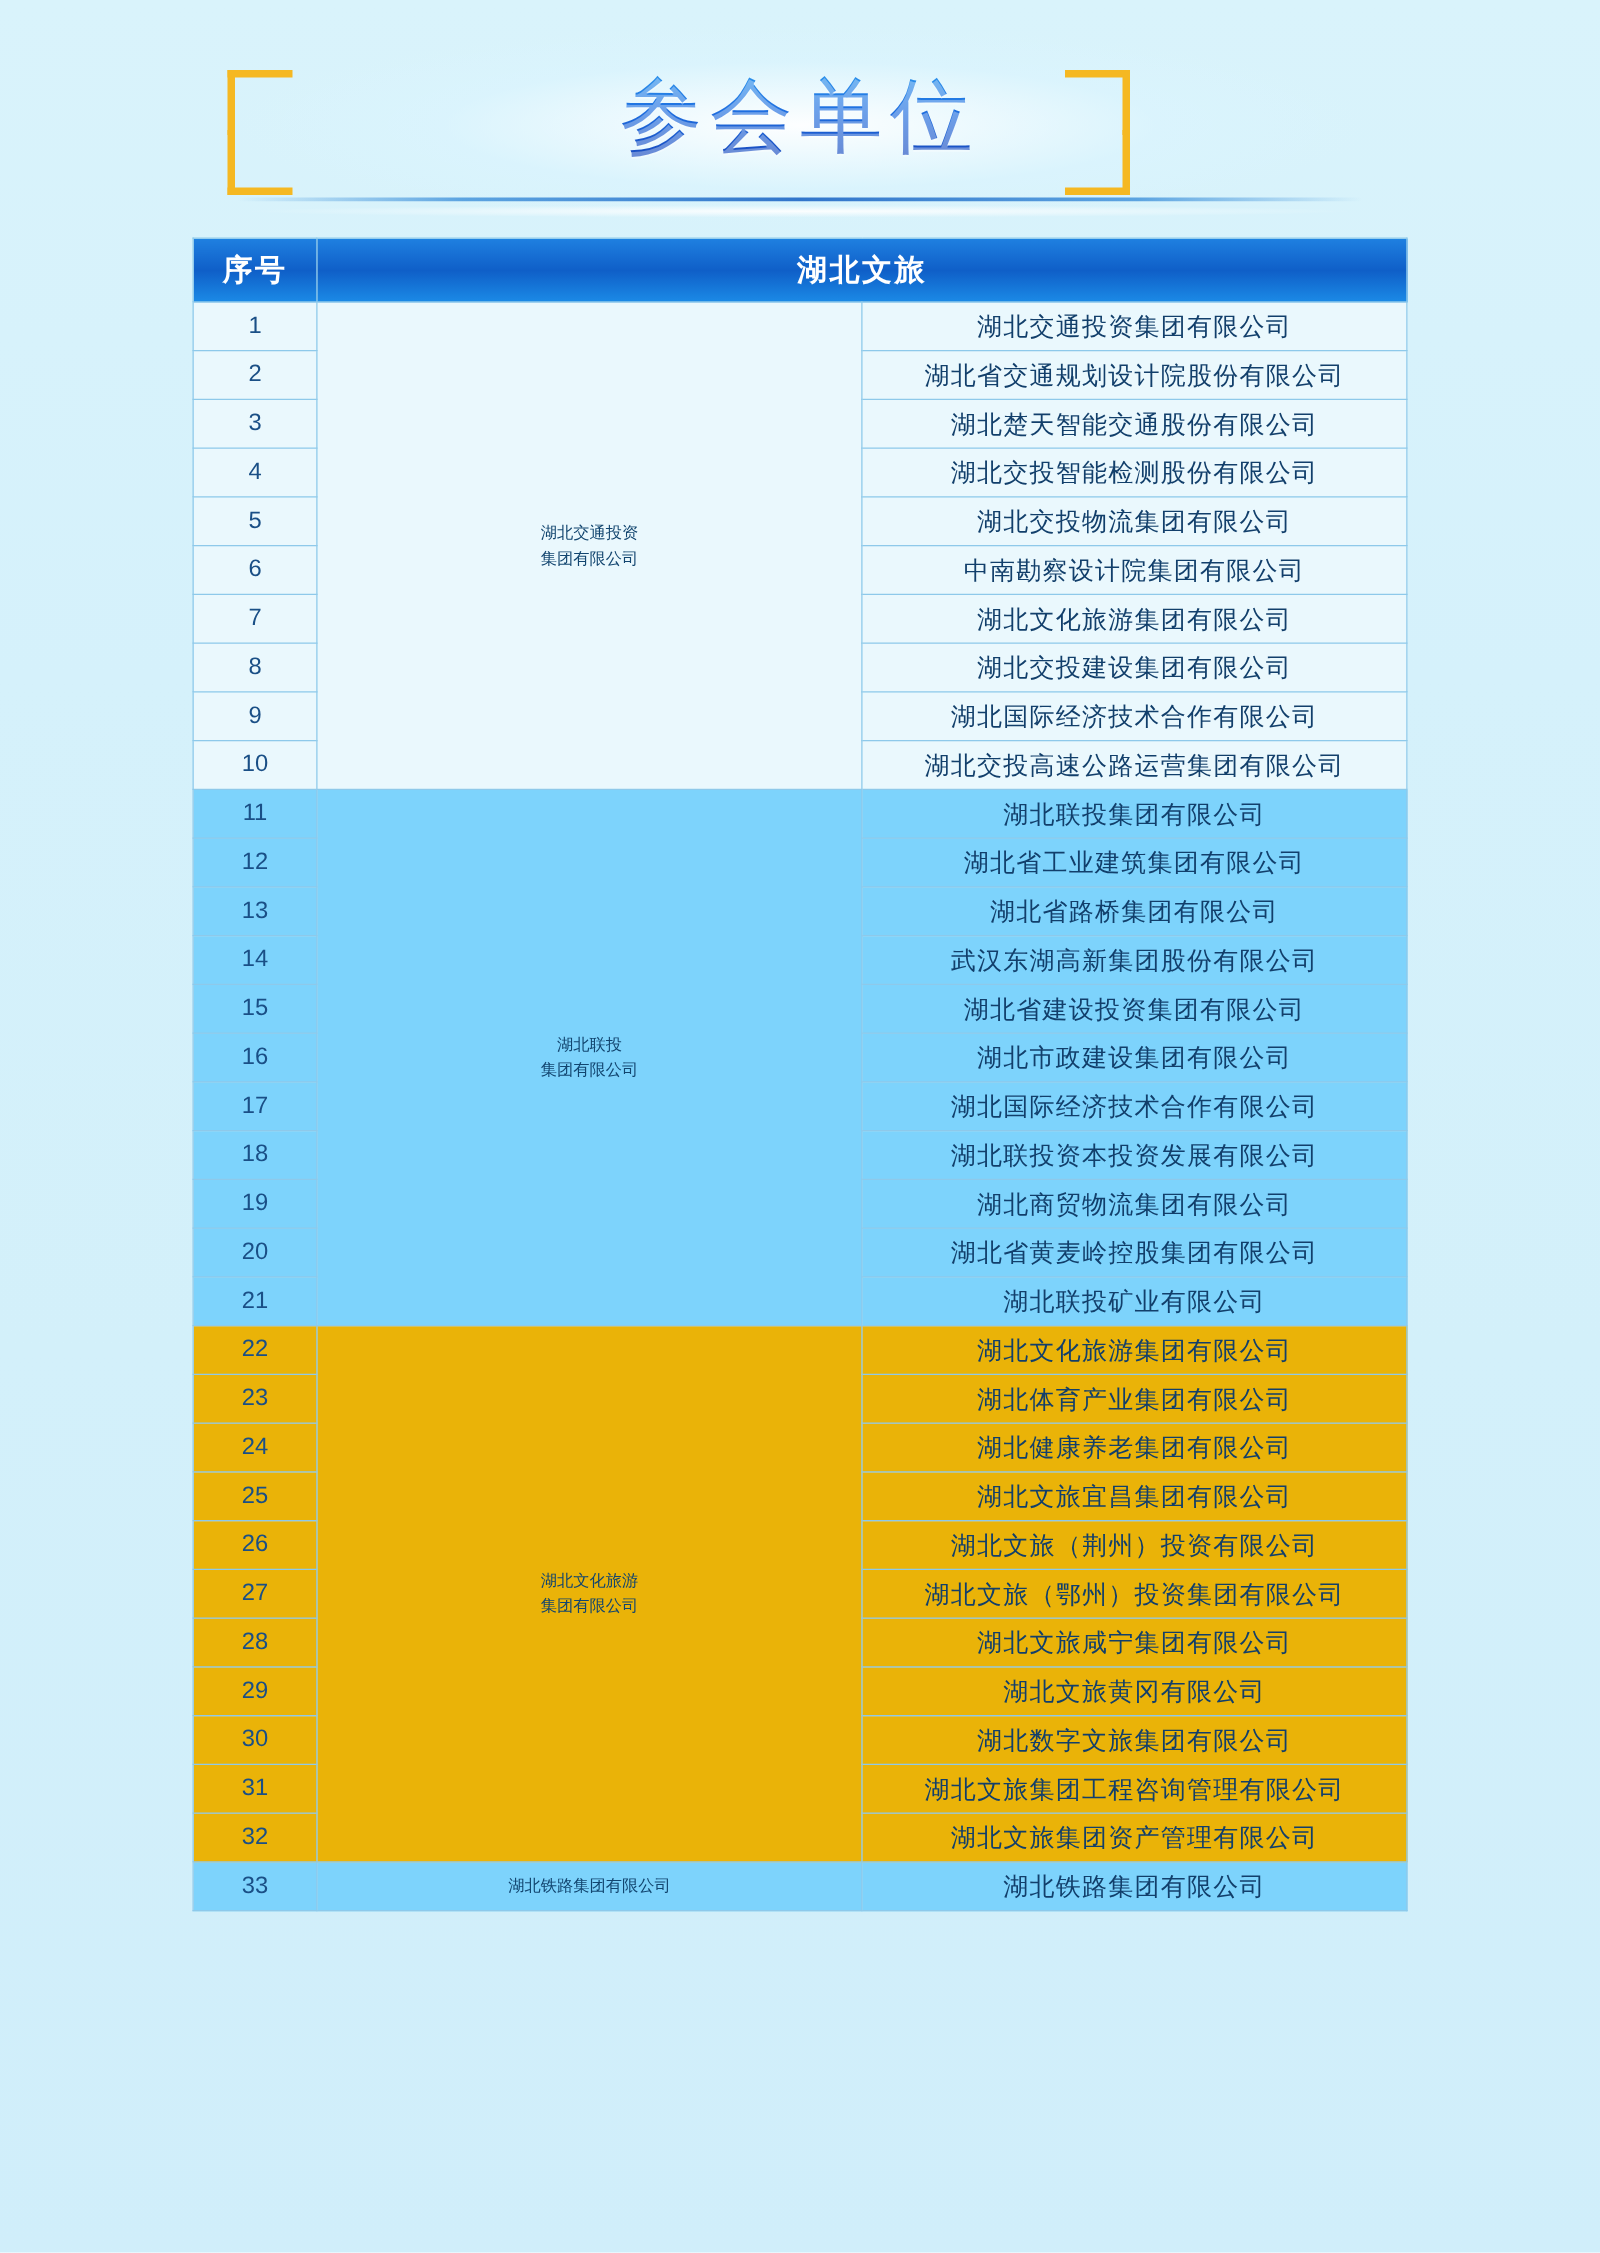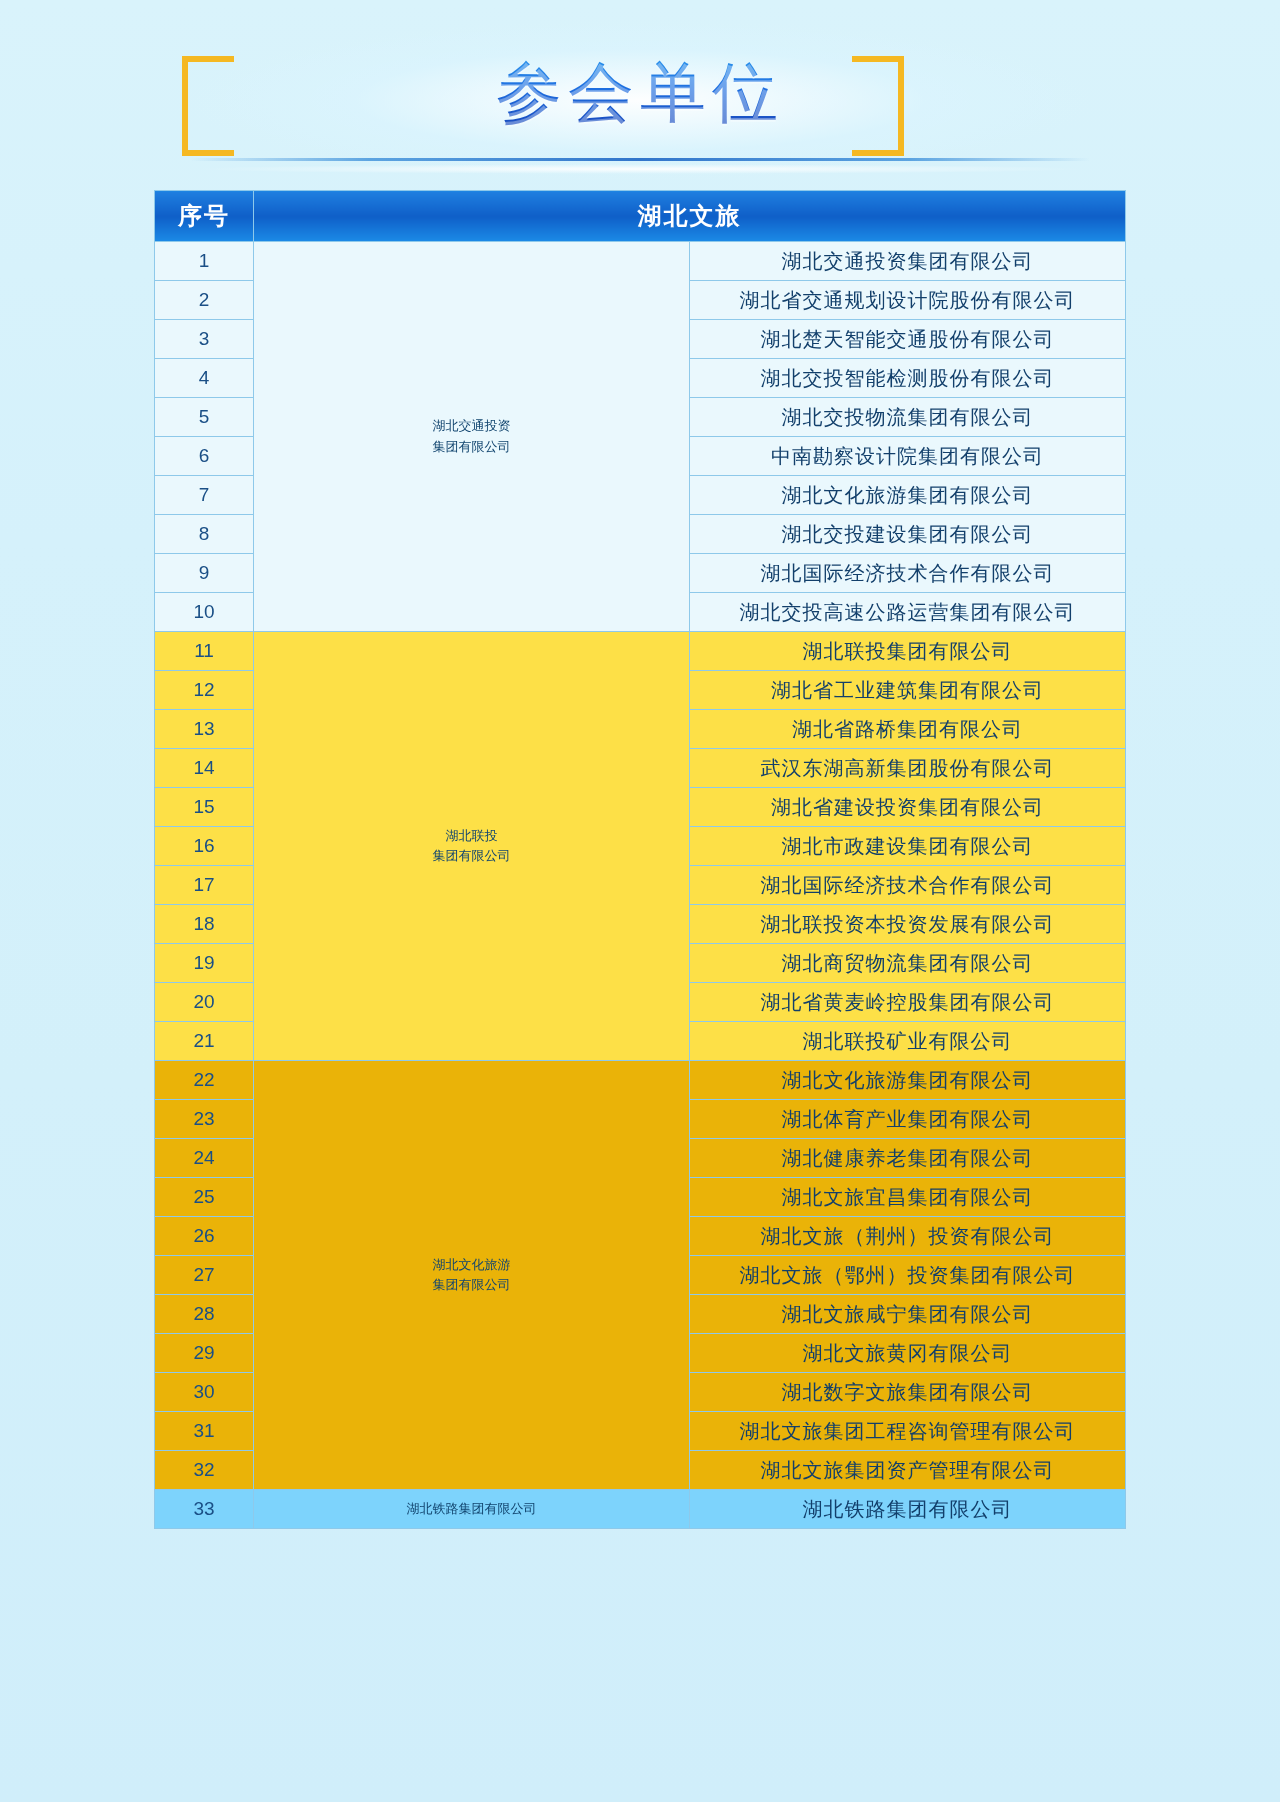--- a/index.html
+++ b/index.html
@@ -131,21 +131,21 @@
   }
   td.col-name {
     font-size: 20px;
     color: #123f6b;
     letter-spacing: 1px;
     font-family: Liberation Mono, monospace;
   }
   tbody tr { height: 39px; }
 
   .g0 td { background: #eaf8fd; }
-  .g1 td { background: #fde047; }
+  .g1 td { background: #7dd3fc; }
   .g2 td { background: #eab308; }
   .g3 td { background: #7dd3fc; }
 
   .nowrap-pre { white-space: pre-line; }
 </style>
 </head>
 <body>
 
 <div class="header">
   <div class="header-glow"></div>

